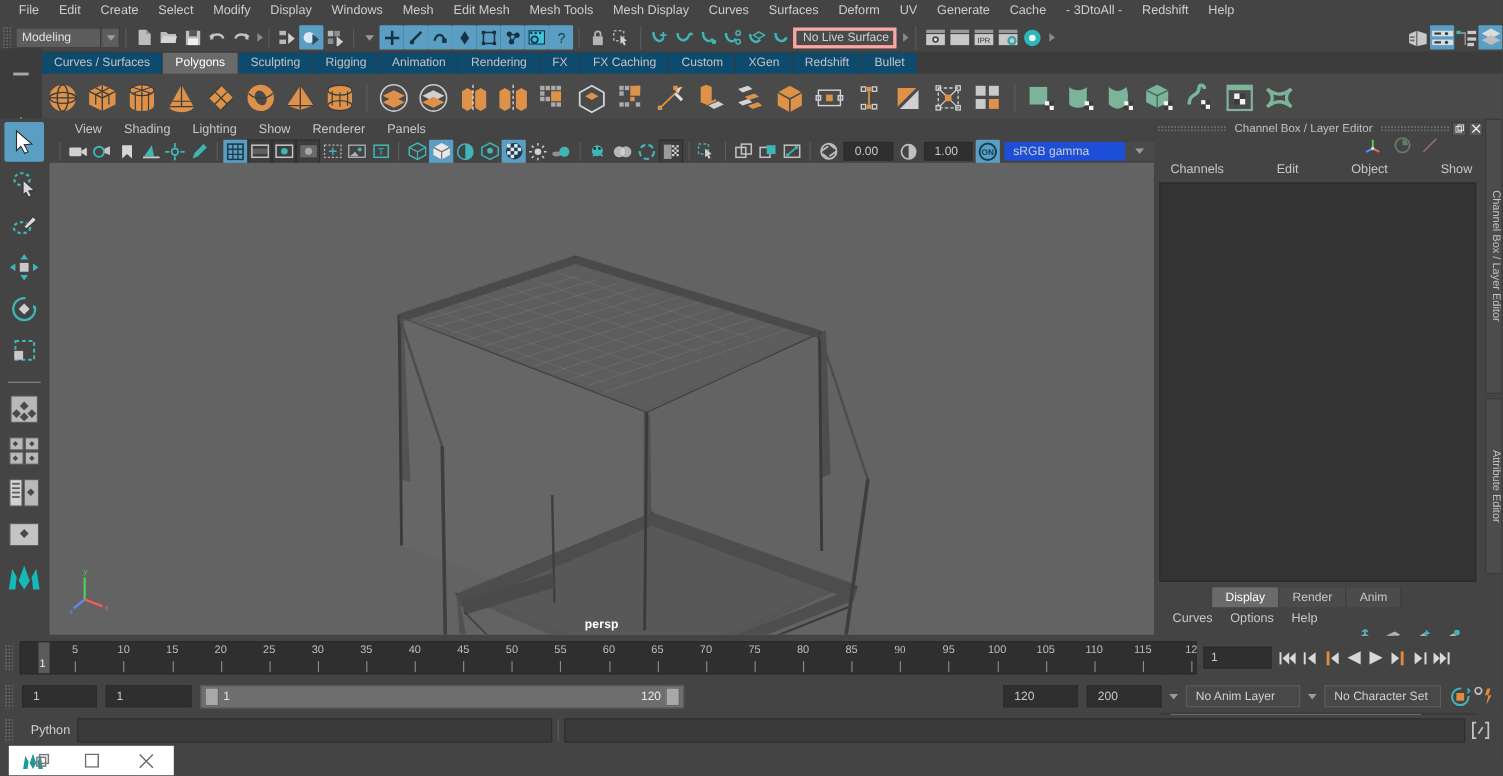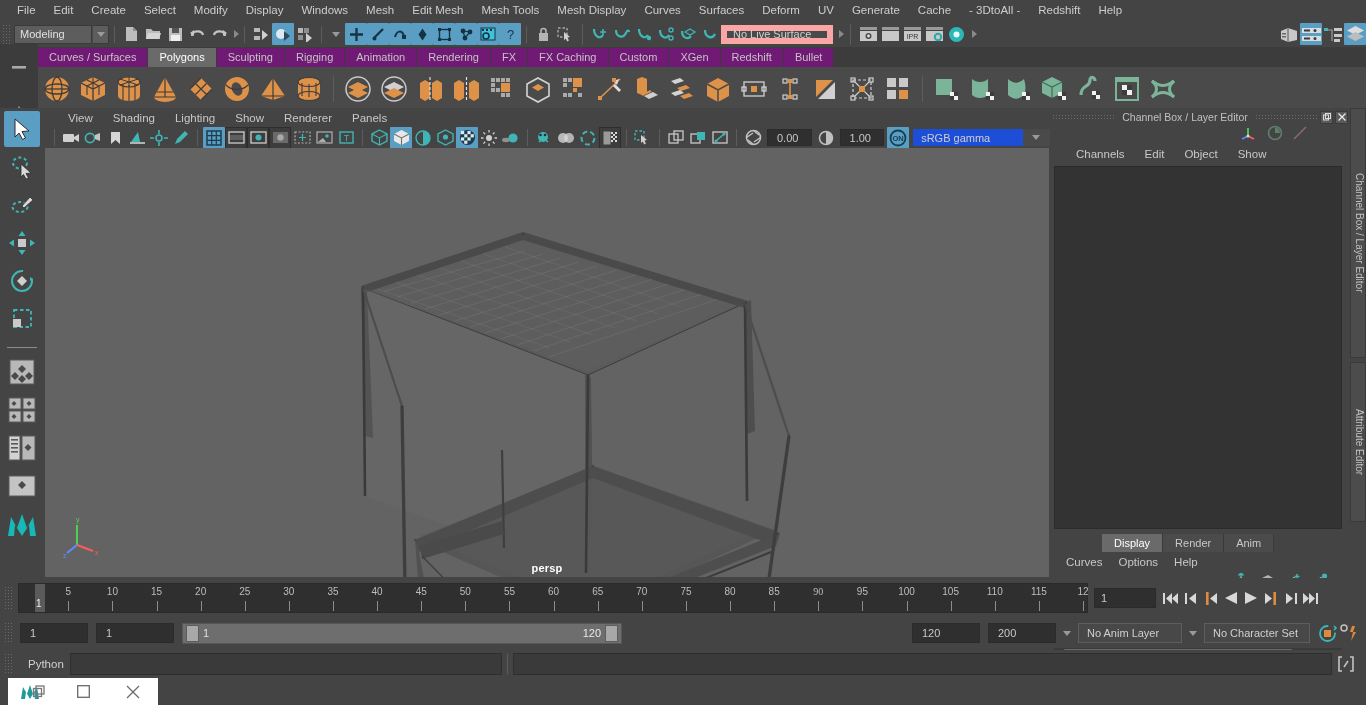--- a/index.html
+++ b/index.html
@@ -40,33 +40,33 @@
   }
   .sep { width: 1px; height: 17px; background: #5c5c5c; margin: 0 5px; flex: 0 0 1px; }
   .sep-tall { width: 1px; height: 21px; background: #5c5c5c; margin: 0 6px; flex: 0 0 1px;}
   .ibtn {
     width: 22px; height: 22px; display: inline-flex; align-items: center; justify-content: center;
     flex: 0 0 22px; position: relative;
   }
   .ibtn.on { background: #5a9ec4; border-radius: 1px; }
   .ibtn.dk { background: #3d3d3d; border: 1px solid #2e2e2e; }
   .livefield {
-    width: 112px; height: 19px; background: #4a4a4a; border: 6px solid #fca5a5;
+    width: 94px; height: 19px; background: #4a4a4a; border: 3px solid #fca5a5;
     color: #d0d0d0; font-size: 11px; display: flex; align-items: center; padding-left: 6px;
   }
   .caret-r { width: 0;height:0;border-left:5px solid #8a8a8a;border-top:4px solid transparent;border-bottom:4px solid transparent;}
   .caret-d { width:0;height:0;border-top:5px solid #9a9a9a;border-left:4px solid transparent;border-right:4px solid transparent;}
 
   
   .shelf-tabs {
     height: 20px; background: #3c3c3c; display: flex; align-items: flex-end; padding-left: 38px;
     font-size: 11px;
   }
   .shelf-tab {
-    padding: 0 11px; height: 19px; line-height: 19px; background: #701a75;
+    padding: 0 11px; height: 19px; line-height: 19px; background: #0c4a6e;
     border-right: 1px solid #3a3a3a; color: #c4c4c4; white-space: nowrap;
   }
   .shelf-tab.active { background: #6a6a6a; color: #ffffff; }
   .shelf-row {
     height: 44px; background: #4a4a4a; display: flex; align-items: center;
     padding-left: 40px; gap: 2px; border-bottom: 1px solid #343434;
   }
   .shelf-left {
     position: absolute; left: 0; top: 44px; width: 38px; height: 64px;
     background: #3c3c3c; display: flex; flex-direction: column; align-items: center;
@@ -105,21 +105,21 @@
   .rightpanel { position: absolute; left: 1050px; top: 0; width: 300px; height: 470px; background: #444; }
   .rp-title {
     height: 18px; display: flex; align-items: center; font-size: 10.5px; color: #c0c0c0;
     padding: 0 2px;
   }
   .dots { flex: 1 1 auto; height: 6px; background-image: radial-gradient(#6e6e6e .7px, transparent .8px); background-size: 3px 3px; }
   .rp-title-text { padding: 0 7px; white-space: nowrap; }
   .titlebtn { width: 13px; height: 13px; background: #5a5a5a; border: 1px solid #3a3a3a; margin-left: 2px;
     display:flex;align-items:center;justify-content:center;font-size:9px;color:#dcdcdc;}
   .rp-gizmos { height: 17px; display: flex; align-items: center; justify-content: flex-end; padding-right: 42px; gap: 9px;}
-  .rp-menurow { height: 22px; display: flex; align-items: center; padding-left: 16px; font-size: 11.5px; }
+  .rp-menurow { height: 22px; display: flex; align-items: center; padding-left: 4px; font-size: 11.5px; gap: 28px; }
   .rp-menurow .mi { padding: 0 10px; }
   .channelbox { position: absolute; left: 4px; top: 58px; width: 288px; height: 363px; background: #333333; border: 1px solid #2b2b2b; }
 
   .layereditor { position: absolute; left: 0px; top: 425px; width: 296px; height: 45px; }
   .le-tabs { height: 19px; display: flex; align-items: flex-end; padding-left: 52px; font-size: 11px; }
   .le-tab { padding: 0 12px; height: 18px; line-height: 18px; background: #4b4b4b; border-right: 1px solid #3a3a3a; color: #c8c8c8; }
   .le-tab.active { background: #6a6a6a; color: #fff; }
 
   .layer-menurow { height: 19px; display:flex; align-items:center; font-size: 11.5px; padding-left: 4px;}
   .layer-menurow .mi { padding: 0 8px; }

